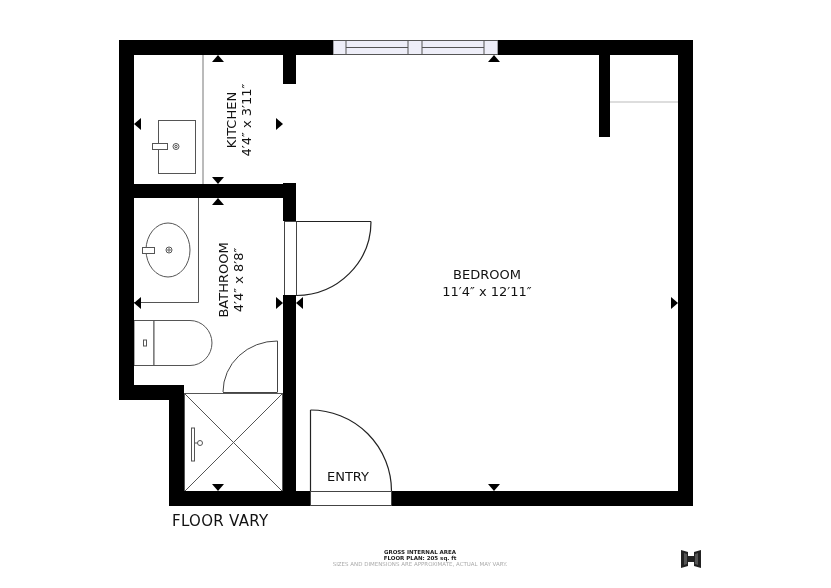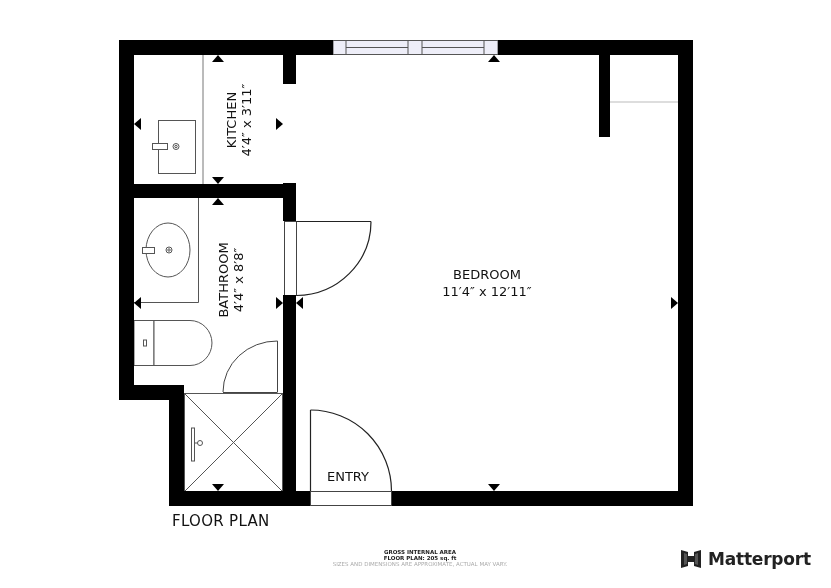--- a/index.html
+++ b/index.html
@@ -140,28 +140,27 @@
   </g>
   <g>
     <text class="room-label" x="487" y="279" text-anchor="middle" font-size="13">BEDROOM</text>
     <text class="room-label" x="487" y="296" text-anchor="middle" font-size="13">11′4″ x 12′11″</text>
   </g>
   <g>
     <text class="room-label" x="348" y="481" text-anchor="middle" font-size="13">ENTRY</text>
   </g>
 </svg>
 
-<div class="plan-title">FLOOR PLAN</div>
+<div class="plan-title">FLOOR VARY</div>
 
 <div class="area-block">
   <span class="area-line">GROSS INTERNAL AREA</span>
   <span class="area-line">FLOOR PLAN: 205 sq. ft</span>
   <span class="disclaimer">SIZES AND DIMENSIONS ARE APPROXIMATE, ACTUAL MAY VARY.</span>
 </div>
 
 <div class="brand">
   <svg width="22" height="22" viewBox="0 0 22 22">
     <path d="M1 2 L8 4 L8 8 L14 8 L14 4 L21 2 L21 20 L14 18 L14 14 L8 14 L8 18 L1 20 Z" fill="#222"></path>
     <path d="M4 5 L7 6 L7 16 L4 17 Z" fill="#555"></path>
     <path d="M15 6 L18 5 L18 17 L15 16 Z" fill="#555"></path>
   </svg>
-  <span class="brand-name">Matterport</span>
 </div>
 
 </body></html>

